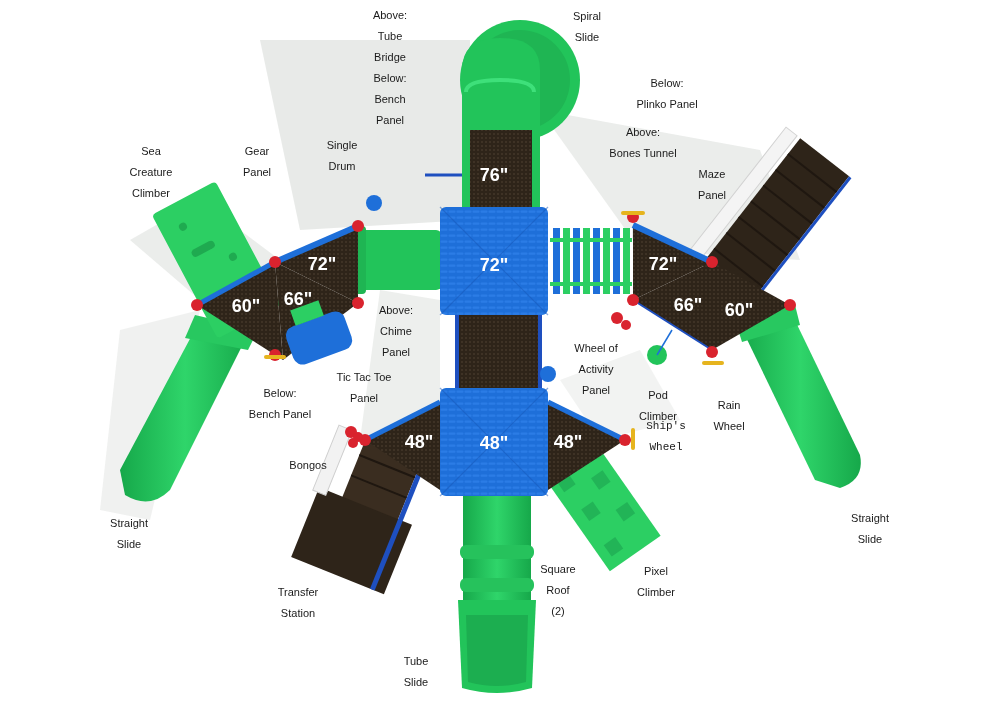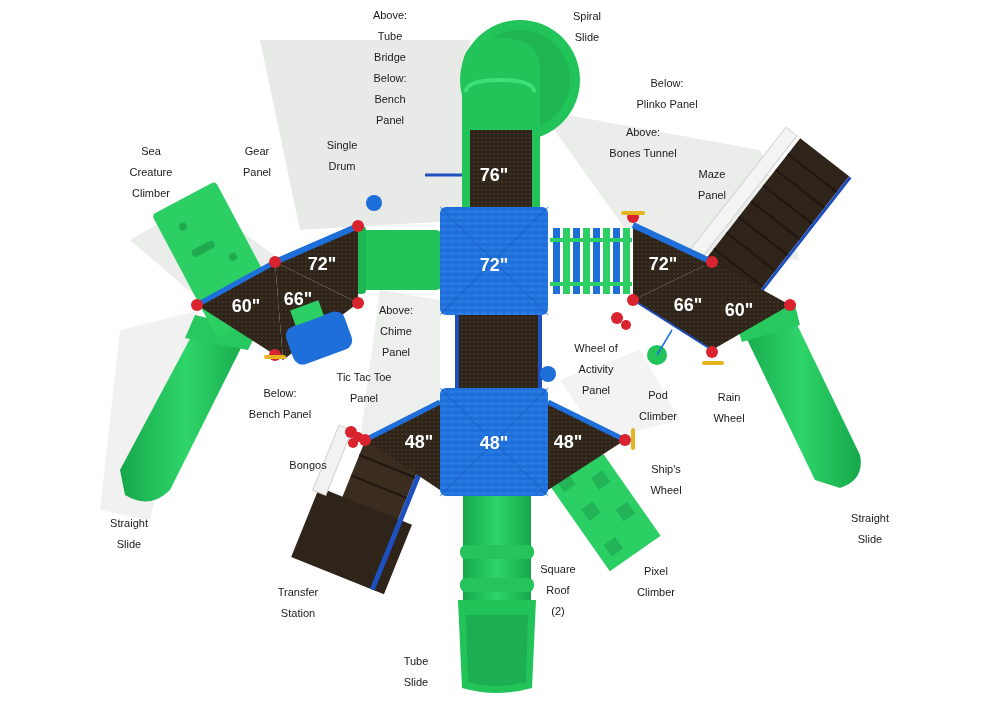--- a/index.html
+++ b/index.html
@@ -268,32 +268,32 @@
         <span>Panel</span>
       </div>
       <div class="lbl" style="left: 364px; top: 367px;">
         <span>Tic Tac Toe</span>
         <span>Panel</span>
       </div>
       <div class="lbl" style="left: 658px; top: 385px;">
         <span>Pod</span>
         <span>Climber</span>
       </div>
-      <div class="lbl" style="left: 729px; top: 387px;">
+      <div class="lbl" style="left: 729px; top: 395px;">
         <span>Rain</span>
         <span>Wheel</span>
       </div>
       <div class="lbl" style="left: 280px; top: 383px;">
         <span>Below:</span>
         <span>Bench Panel</span>
       </div>
       <div class="lbl" style="left: 308px; top: 455px;">
         <span>Bongos</span>
       </div>
-      <div class="lbl" style="left: 666px; top: 459px;">
+      <div class="lbl" style="left: 666px; top: 416px; font-family: Liberation Mono, monospace;">
         <span>Ship's</span>
         <span>Wheel</span>
       </div>
       <div class="lbl" style="left: 129px; top: 513px;">
         <span>Straight</span>
         <span>Slide</span>
       </div>
       <div class="lbl" style="left: 870px; top: 508px;">
         <span>Straight</span>
         <span>Slide</span>

